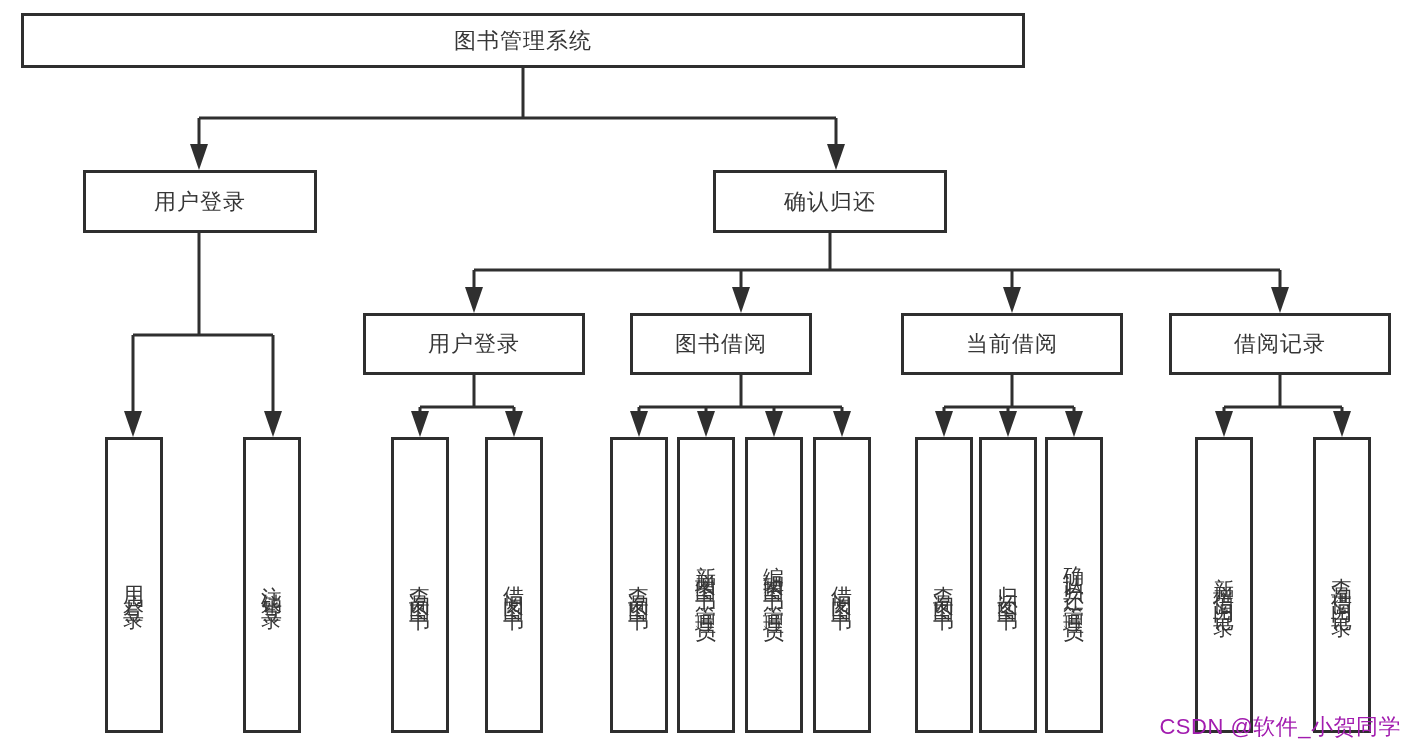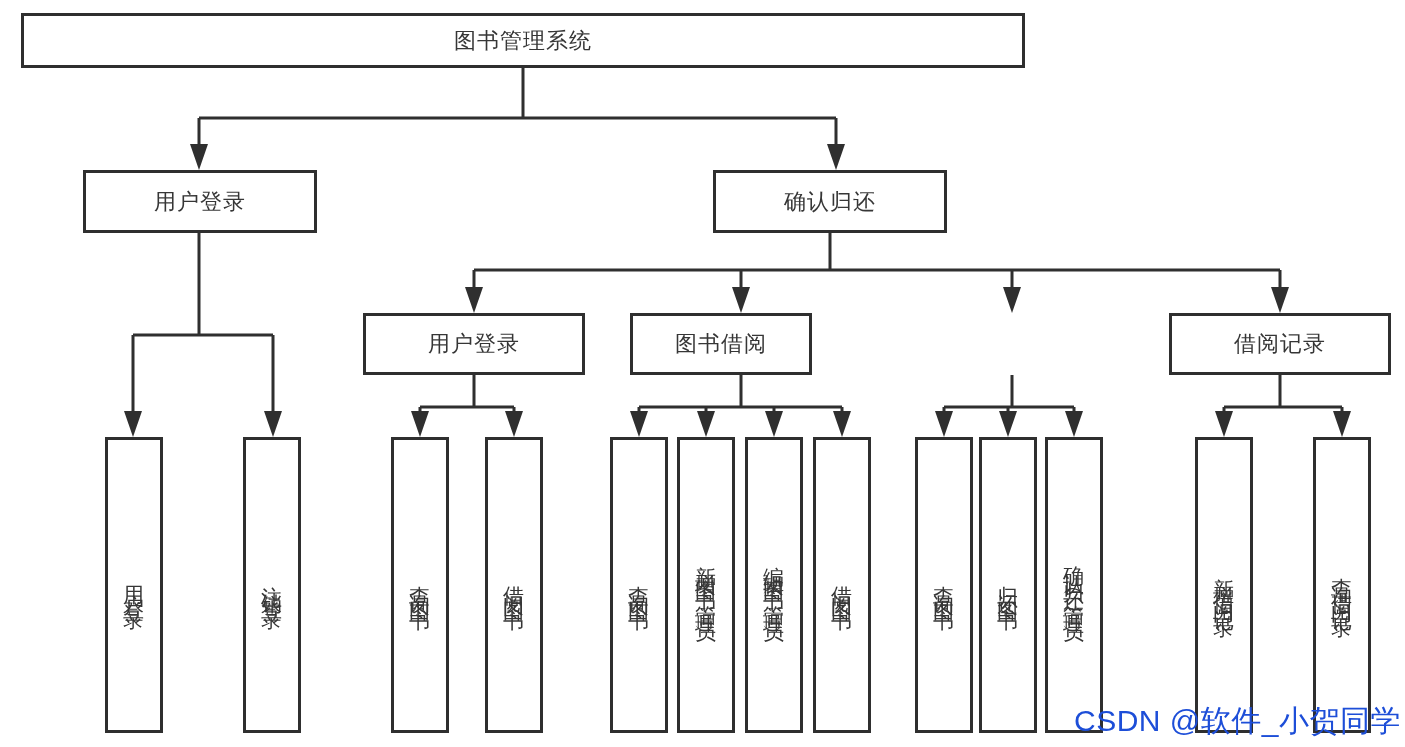--- a/index.html
+++ b/index.html
@@ -41,22 +41,22 @@
     text-orientation: mixed;
     font-size: 21px;
     letter-spacing: 8px;
     line-height: 1;
     white-space: nowrap;
   }
   .watermark {
     position: absolute;
     right: 4px;
     bottom: 5px;
-    color: #1d4ed8;
-    font-size: 30px;
+    color: #a21caf;
+    font-size: 22px;
     letter-spacing: 0.5px;
   }
 </style>
 </head>
 <body>
 
 <div id="stage">
 
   <svg id="connectors" viewBox="0 0 1405 747" xmlns="http://www.w3.org/2000/svg">
     <g stroke="#2f2f2f" stroke-width="3" fill="none">
@@ -108,20 +108,23 @@
   <div class="box" style="left:713px; top:170px; width:234px; height:63px;">
     <span>确认归还</span>
   </div>
 
   <div class="box hnode" style="left:363px; top:313px; width:222px;">
     <span>用户登录</span>
   </div>
   <div class="box hnode" style="left:630px; top:313px; width:182px;">
     <span>图书借阅</span>
   </div>
+  <div class="box hnode" style="left:901px; top:313px; width:222px;">
+    <span>当前借阅</span>
+  </div>
   <div class="box hnode" style="left:1169px; top:313px; width:222px;">
     <span>借阅记录</span>
   </div>
 
   <div class="box leaf" style="left:105px;">
     <span class="vtext">用户登录</span>
   </div>
   <div class="box leaf" style="left:243px;">
     <span class="vtext">注销登录</span>
   </div>

